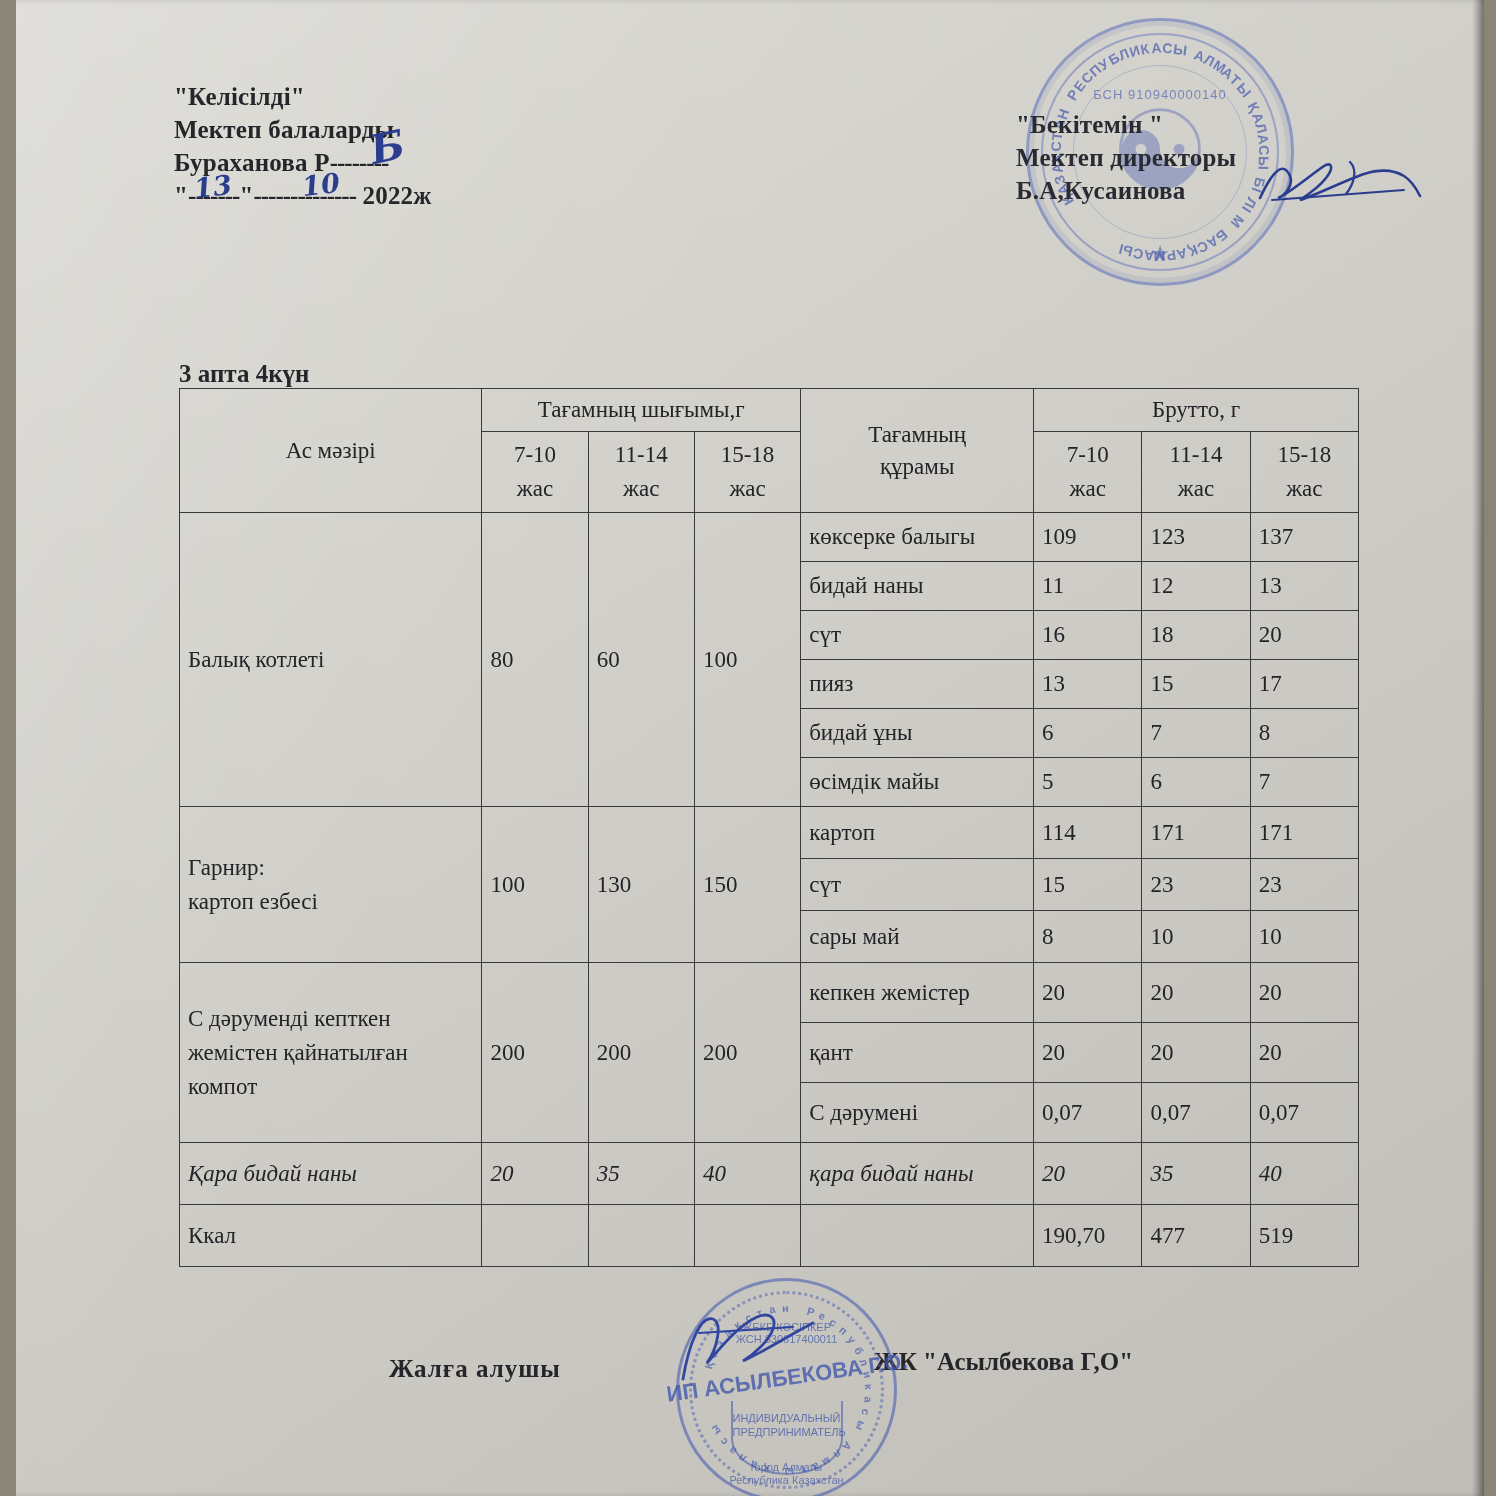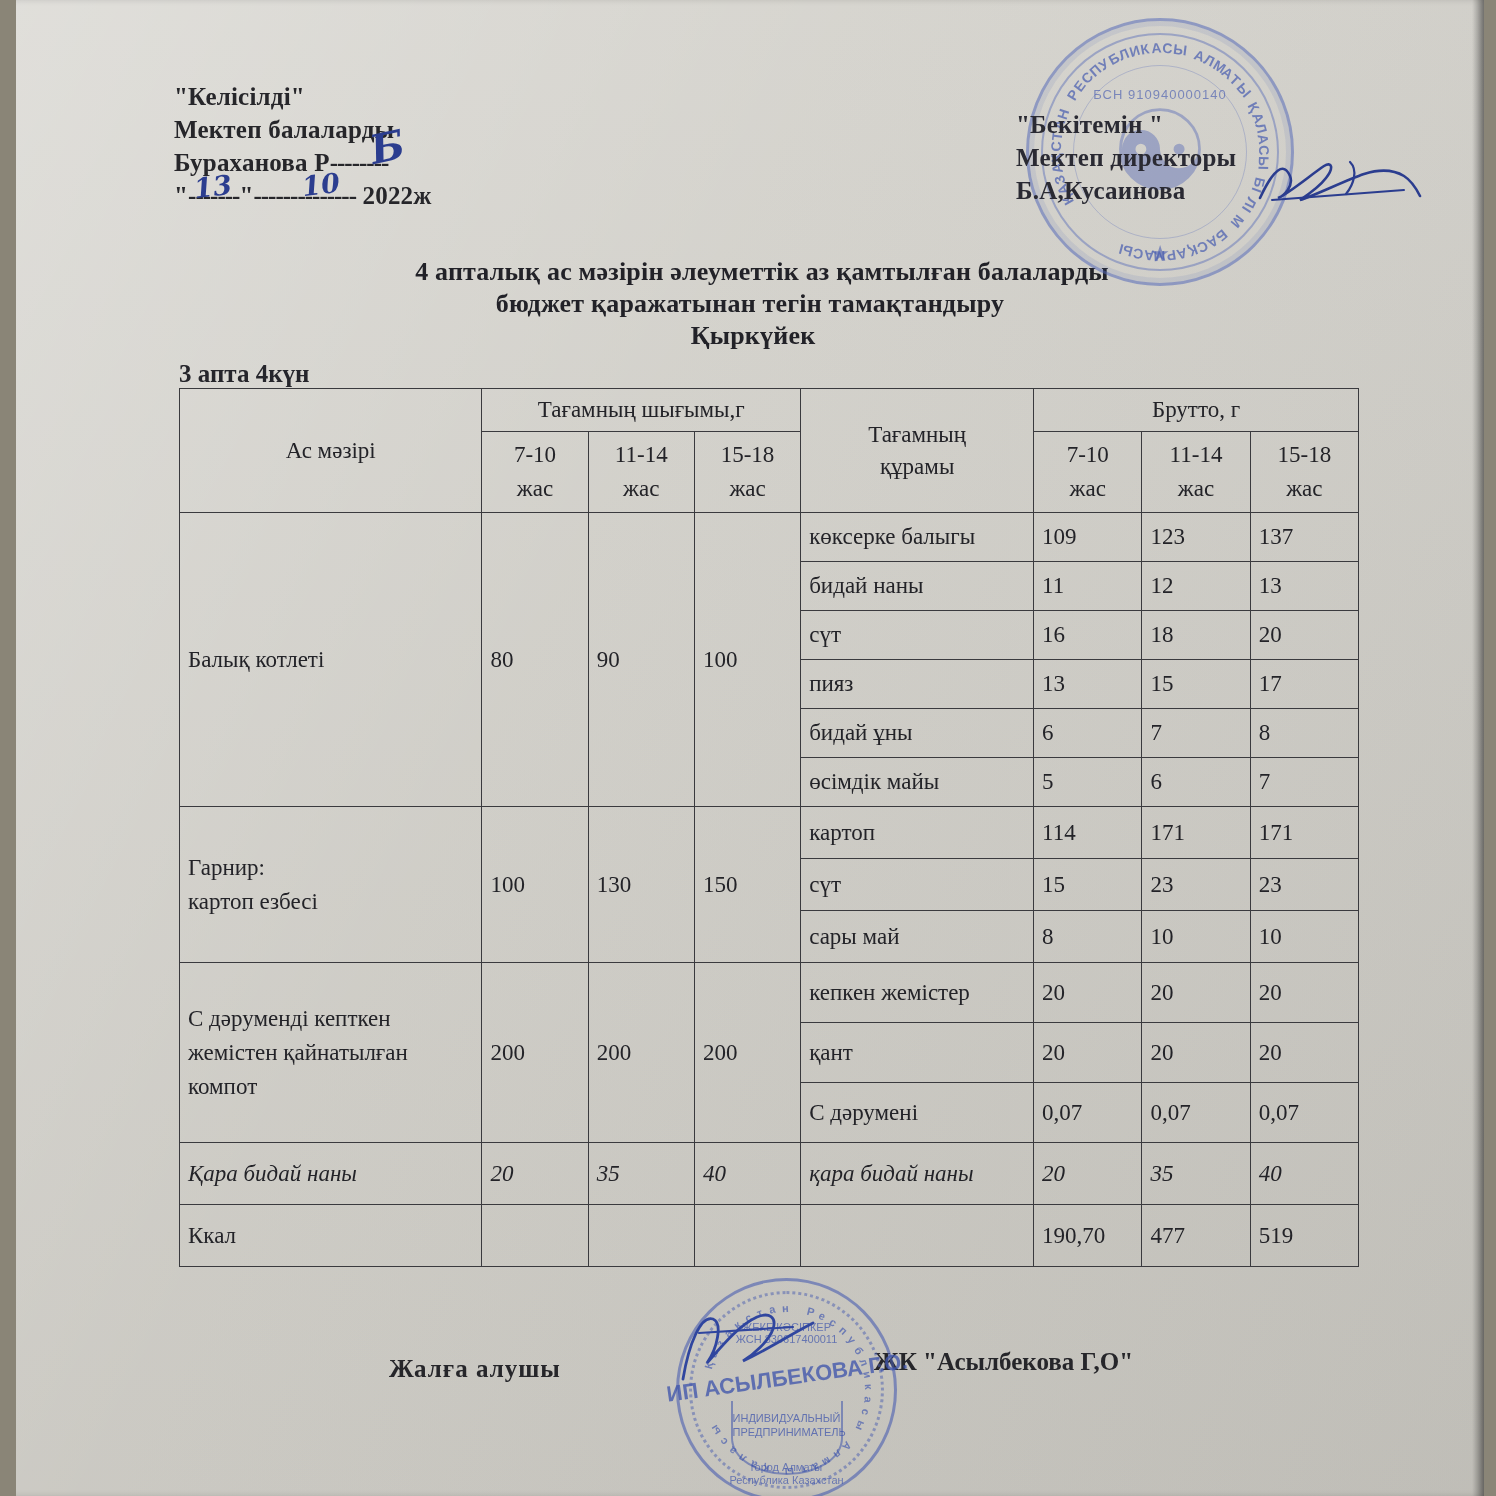--- a/index.html
+++ b/index.html
@@ -181,21 +181,21 @@
     font-size:22px; white-space:nowrap; color:rgba(64,86,172,.78);
   }
   .sb-small{
     position:absolute; left:50%; top:40px; transform:translate(-50%,0);
     font-family:"Liberation Sans", sans-serif; font-size:11px;
     text-align:center; line-height:12px; white-space:nowrap;
     color:rgba(64,86,172,.72);
   }
   .sb-shield{
     position:absolute; left:50%; top:120px; transform:translateX(-50%);
-    width:108px; height:62px; text-align:center;
+    width:108px; height:62px; text-align:left;
     font-family:"Liberation Sans", sans-serif; font-size:11px;
     line-height:14px; padding-top:10px; color:rgba(64,86,172,.75);
     border-left:2px solid rgba(64,86,172,.55);
     border-right:2px solid rgba(64,86,172,.55);
     border-bottom:2px solid rgba(64,86,172,.55);
     border-radius:0 0 50% 50%;
   }
   .sb-bottom{
     position:absolute; left:50%; bottom:12px; transform:translateX(-50%);
     font-family:"Liberation Sans", sans-serif; font-size:11px;
@@ -296,25 +296,20 @@
         <span style="font-size: 14px; transform: translate(5.53011px, 111.863px) rotate(537.17deg);">М</span>
         <span style="font-size: 14px; transform: translate(-6.31934px, 111.822px) rotate(543.235deg);">А</span>
         <span style="font-size: 14px; transform: translate(-18.0981px, 110.528px) rotate(549.299deg);">С</span>
         <span style="font-size: 14px; transform: translate(-29.6742px, 107.997px) rotate(555.364deg);">Ы</span>
       </div>
     <div class="bsn">БСН 910940000140</div>
     <div class="emblem">☯</div>
     <div class="star">★</div>
   </div>
 
-  <div class="title">
-    <div class="l1">4 апталық ас мәзірін әлеуметтік аз қамтылған балаларды</div>
-    <div class="l2">бюджет қаражатынан тегін тамақтандыру</div>
-    <div class="l3">Қыркүйек</div>
-  </div>
 
   <div class="weekday">3 апта 4күн</div>
 
   <table class="menu">
     <colgroup>
       <col class="c-dish">
         <col class="c-y">
         <col class="c-y">
         <col class="c-y">
       <col class="c-ing">
@@ -358,21 +353,21 @@
           <span class="sub-b">жас</span>
         </th>
       </tr>
     </thead>
     <tbody id="menu-body">
         <tr style="height: 49px;">
           <td class="name" rowspan="6">
             <div>Балық котлеті</div>
           </td>
           <td class="num" rowspan="6">80</td>
-          <td class="num" rowspan="6">90</td>
+          <td class="num" rowspan="6">60</td>
           <td class="num" rowspan="6">100</td>
           <td class="name">көксерке балыгы</td>
           <td class="num">109</td>
           <td class="num">123</td>
           <td class="num">137</td>
         </tr>
         <tr style="height: 49px;">
           <td class="name">бидай наны</td>
           <td class="num">11</td>
           <td class="num">12</td>

